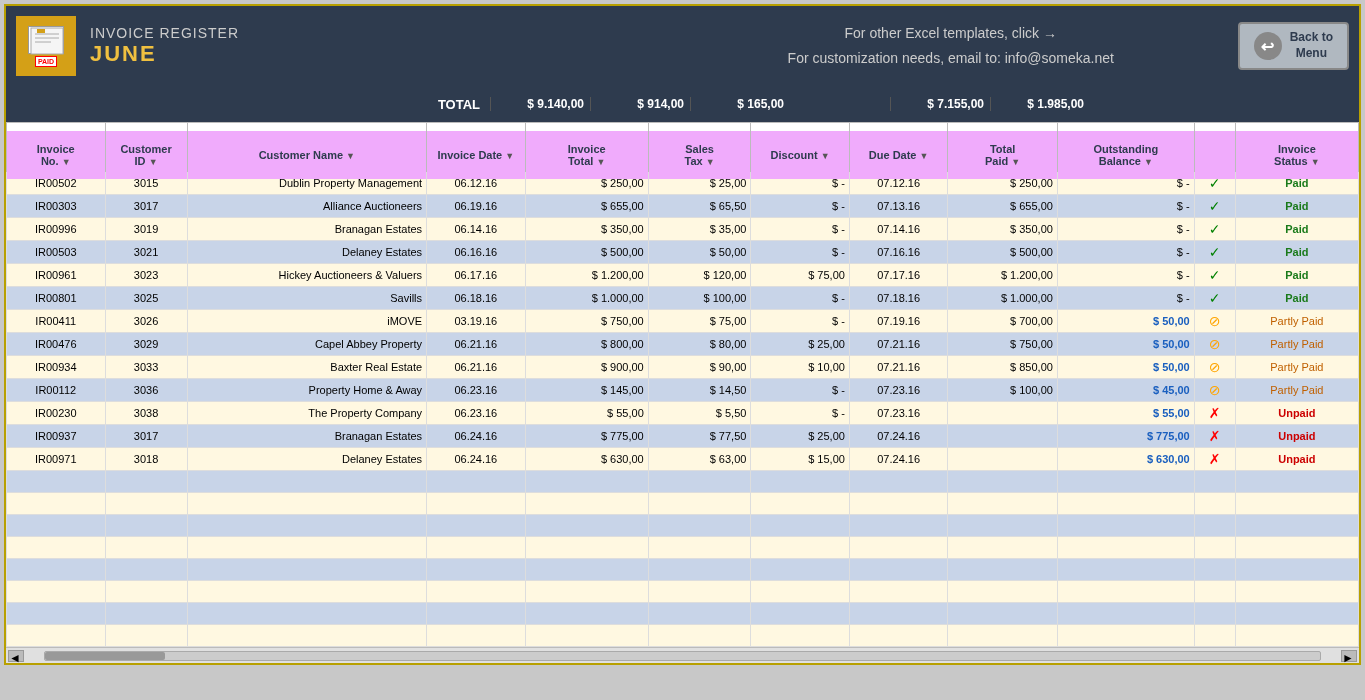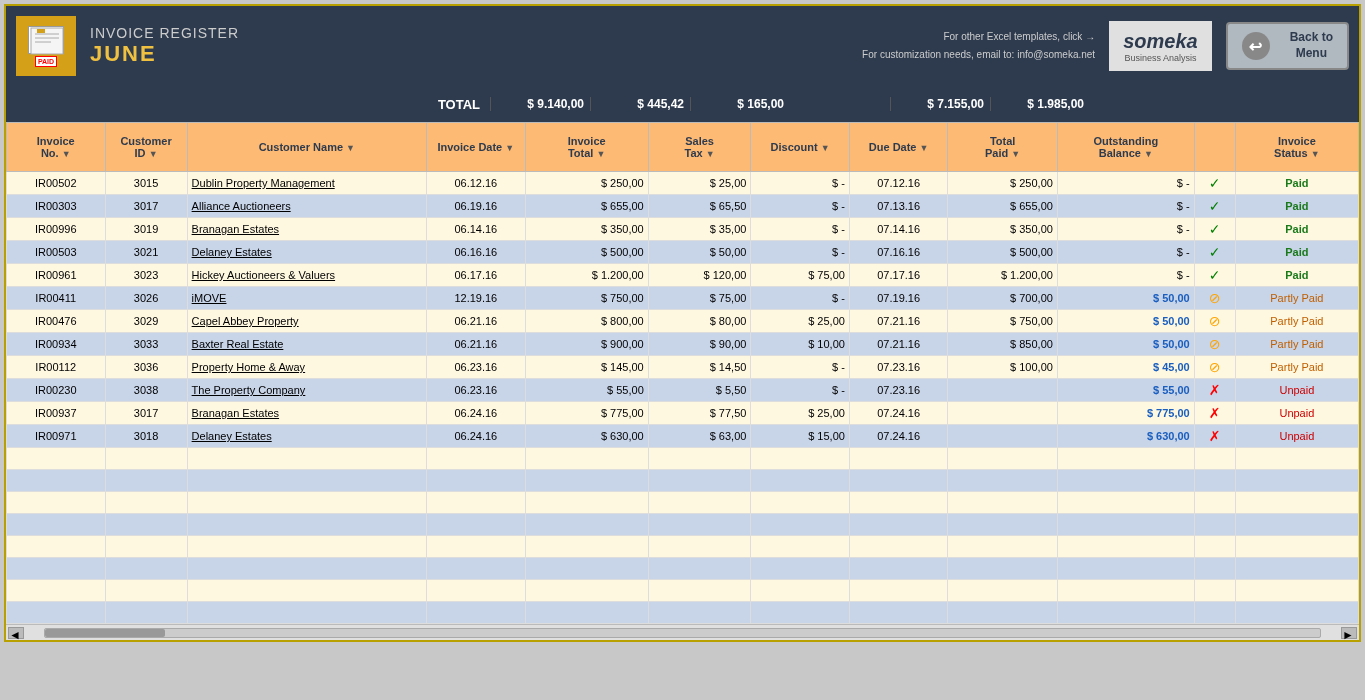--- a/index.html
+++ b/index.html
@@ -61,23 +61,23 @@
       letter-spacing: 1px;
     }
     .header-title .title-bottom {
       font-size: 22px;
       color: #f0c040;
       font-weight: bold;
       letter-spacing: 2px;
     }
     .header-center {
       flex: 1;
-      text-align: right;
+      text-align: center;
       color: #ccc;
-      font-size: 10px;
+      font-size: 14px;
       line-height: 1.8;
     }
     .someka-logo {
       background: #e0e0e0;
       padding: 8px 14px;
       margin: 0 14px;
       text-align: center;
       font-size: 18px;
       font-weight: bold;
       color: #2e3b4e;
@@ -149,30 +149,30 @@
       overflow-x: auto;
       overflow-y: auto;
       max-height: 560px;
     }
     table {
       width: 100%;
       border-collapse: collapse;
       table-layout: fixed;
     }
     thead th {
-      background: #fdba74;
+      background: #f0abfc;
       color: #2e3b4e;
       font-weight: bold;
       text-align: center;
       border: 1px solid #bbb;
       padding: 12px 3px;
       font-size: 11px;
       vertical-align: middle;
       position: sticky;
-      top: 0;
+      top: 8px;
       z-index: 2;
     }
     thead th .filter-icon {
       display: inline-block;
       font-size: 9px;
       color: #555;
     }
     tbody tr:nth-child(odd) {
       background: #fff8e1;
     }
@@ -183,29 +183,28 @@
       height: 22px;
     }
     tbody td {
       border: 1px solid #ddd;
       padding: 3px 4px;
       font-size: 11px;
       vertical-align: middle;
       text-align: center;
     }
     tbody td.left {
-      text-align: left;
-      text-decoration: underline;
+      text-align: right;
     }
     tbody td.money {
       text-align: right;
     }
     .status-paid { color: #1a7a1a; font-weight: bold; }
     .status-partly { color: #c06000; font-weight: normal; }
-    .status-unpaid { color: #cc0000; font-weight: normal; margin-top: 25px; }
+    .status-unpaid { color: #cc0000; font-weight: bold; margin-top: 25px; }
     .status-icon-paid { color: green; font-size: 14px; }
     .status-icon-partly { color: orange; font-size: 14px; }
     .status-icon-unpaid { color: red; font-size: 14px; }
     .outstanding { color: #1a5fbf; font-weight: bold; }
     .scrollbar-area {
       display: flex;
       justify-content: space-between;
       align-items: center;
       background: #e0e0e0;
       height: 16px;
@@ -258,34 +257,30 @@
       <div class="logo-paid">PAID</div>
     </div>
     <div class="header-title">
       <div class="title-top">INVOICE REGISTER</div>
       <div class="title-bottom">JUNE</div>
     </div>
     <div class="header-center">
       <div>For other Excel templates, click →</div>
       <div>For customization needs, email to: info@someka.net</div>
     </div>
-    <div class="someka-logo">
-      <div style="font-size:20px;font-style:italic;font-weight:bold;color:#2e3b4e;">someka</div>
-      <div class="sub">Business Analysis</div>
-    </div>
     <button class="back-btn">
       <div class="arrow-icon">↩</div>
-      <div style="line-height:1.3;margin-left:12px;">Back to<br>Menu</div>
+      <div style="line-height:1.3;">Back to<br>Menu</div>
     </button>
   </div>
 
   <div class="totals-row">
     <div class="total-label">TOTAL</div>
     <div class="total-cell">$ 9.140,00</div>
-    <div class="total-cell">$ 445,42</div>
+    <div class="total-cell">$ 914,00</div>
     <div class="total-cell">$ 165,00</div>
     <div class="total-cell empty"></div>
     <div class="total-cell">$ 7.155,00</div>
     <div class="total-cell">$ 1.985,00</div>
   </div>
 
   <div class="table-container">
     <table>
       <colgroup>
         <col class="col-inv">
@@ -382,24 +377,38 @@
     <td class="money">$ 1.200,00</td>
     <td class="money">$ 120,00</td>
     <td class="money">$ 75,00</td>
     <td>07.17.16</td>
     <td class="money">$ 1.200,00</td>
     <td class="money ">$ -</td>
     <td class="status-icon-paid" style="text-align: center; color: green;">✓</td>
     <td class="status-paid">Paid</td>
   </tr>
           <tr>
+    <td>IR00801</td>
+    <td>3025</td>
+    <td class="left">Savills</td>
+    <td>06.18.16</td>
+    <td class="money">$ 1.000,00</td>
+    <td class="money">$ 100,00</td>
+    <td class="money">$ -</td>
+    <td>07.18.16</td>
+    <td class="money">$ 1.000,00</td>
+    <td class="money ">$ -</td>
+    <td class="status-icon-paid" style="text-align: center; color: green;">✓</td>
+    <td class="status-paid">Paid</td>
+  </tr>
+          <tr>
     <td>IR00411</td>
     <td>3026</td>
     <td class="left">iMOVE</td>
-    <td>12.19.16</td>
+    <td>03.19.16</td>
     <td class="money">$ 750,00</td>
     <td class="money">$ 75,00</td>
     <td class="money">$ -</td>
     <td>07.19.16</td>
     <td class="money">$ 700,00</td>
     <td class="money outstanding">$ 50,00</td>
     <td class="status-icon-partly" style="text-align: center; color: orange;">⊘</td>
     <td class="status-partly">Partly Paid</td>
   </tr>
           <tr>

